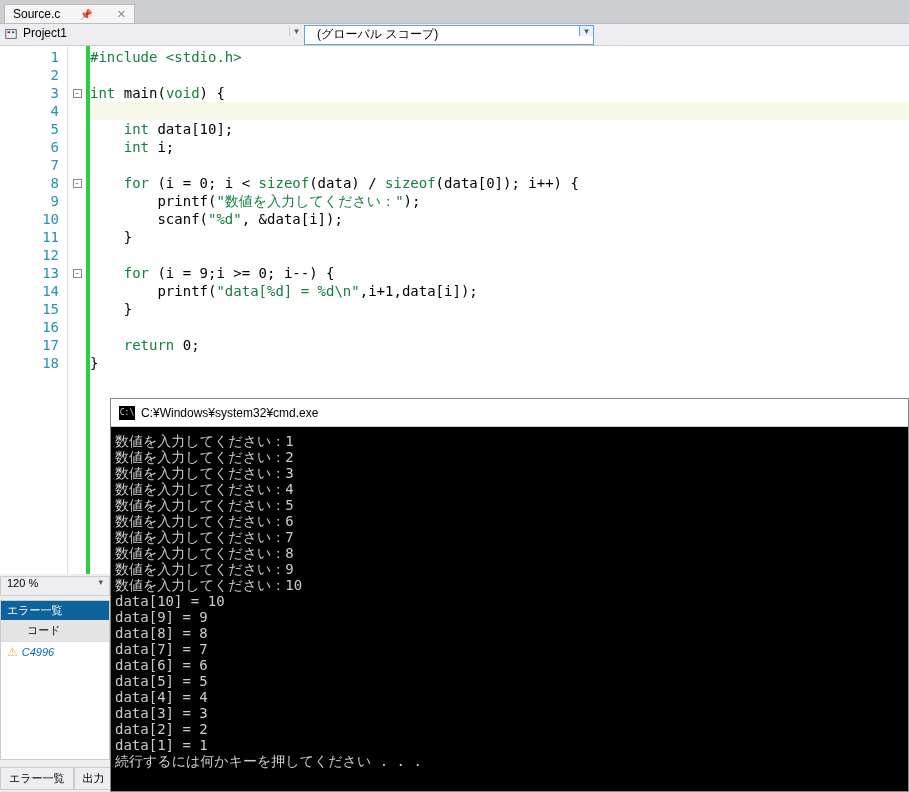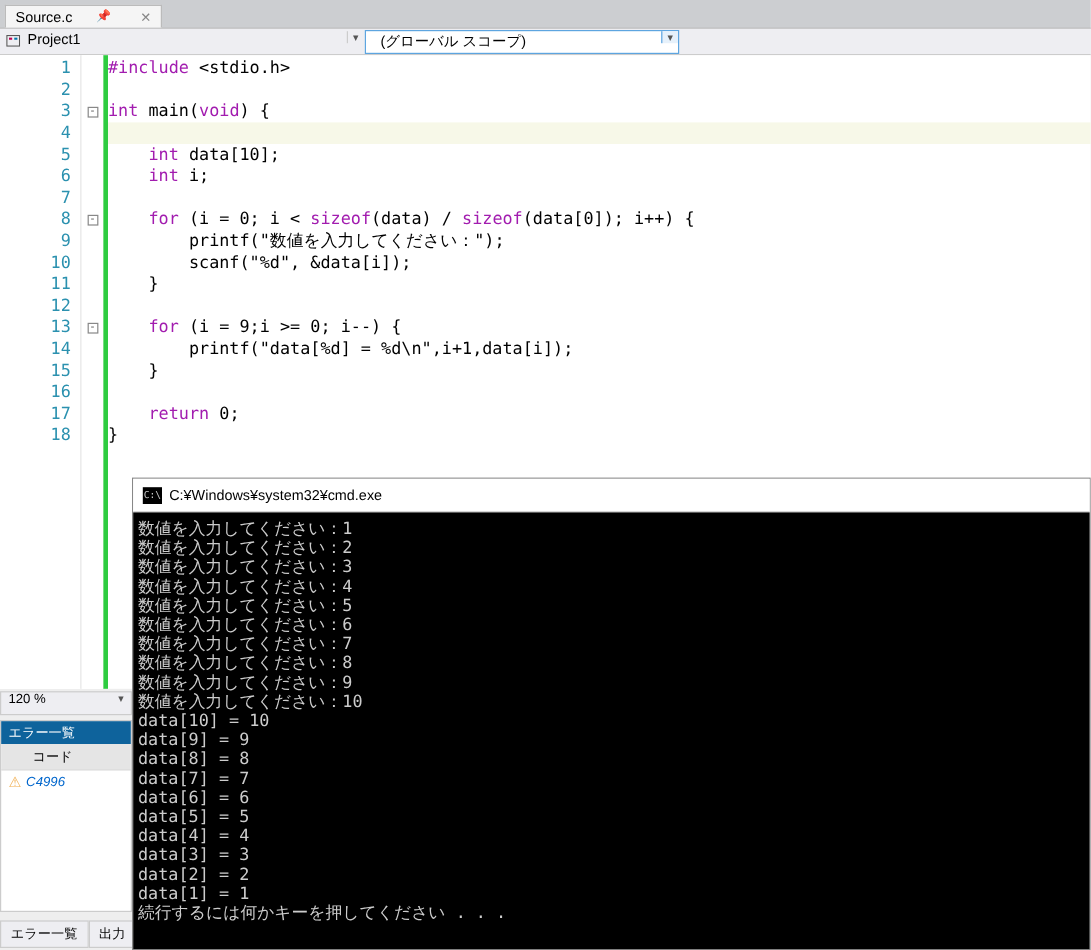--- a/index.html
+++ b/index.html
@@ -11,35 +11,35 @@
 .close-x { color: #888; font-size: 11px; margin-left: 4px; cursor: pointer; }
 
 .nav-bar { background: #eeeef2; height: 22px; display: flex; align-items: center; border-bottom: 1px solid #ccc; }
 .dd { display: flex; align-items: flex-start; height: 20px; border: 1px solid transparent; }
 .dd.sel { border: 1px solid #5da5e0; background: #fff; }
 .dd-icon { width: 16px; height: 16px; display: inline-flex; align-items: center; justify-content: center; }
 .dd-text { padding: 0 4px; font-size: 12px; }
 .dd-arrow { width: 14px; text-align: center; color: #555; font-size: 9px; border-left: 1px solid #ccc; }
 .dd.sel .dd-arrow { background: #e6f1fb; border-left: 1px solid #5da5e0; }
 .dd1 { width: 304px; padding-left: 2px; }
-.dd2 { width: 262px; padding-left: 8px; }
+.dd2 { width: 290px; padding-left: 8px; }
 .dd3 { flex: 1; padding-left: 6px; }
 
 .editor { display: flex; background: #fff; height: 528px; }
 .gutter { width: 68px; background: #fff; text-align: right; color: #2b91af; font-family: Consolas, monospace; font-size: 14px; line-height: 18px; padding-top: 2px; border-right: 1px solid #e0e0e0; }
 .gutter div { padding-right: 8px; }
 .fold-col { width: 18px; background: #fff; font-family: Consolas, monospace; font-size: 10px; line-height: 18px; padding-top: 2px; color: #888; position: relative; }
 .fold-col div { height: 18px; text-align: center; }
 .fold-box { display: inline-block; width: 9px; height: 9px; border: 1px solid #888; line-height: 7px; font-size: 9px; text-align: center; background: #fff; color: #555; }
 .change-bar { width: 4px; background: #2ecc40; }
 .code { flex: 1; font-family: Consolas, monospace; font-size: 14px; line-height: 18px; padding-top: 2px; white-space: pre; }
 .code .line { height: 18px; }
 .code .hl { background: #f7f8e8; display: block; }
-.kw { color: #a21caf; margin-top: 39px; }
-.str { color: #000000; }
+.kw { color: #15803d; margin-top: 39px; }
+.str { color: #15803d; }
 
 .zoom-bar { position: absolute; left: 0; bottom: 196px; height: 20px; display: flex; align-items: flex-start; padding: 0 6px; background: #eeeef2; width: 110px; border: 1px solid #ccc; font-size: 11px; }
 .zoom-bar .za { margin-left: auto; font-size: 9px; color: #555; }
 
 .error-panel { position: absolute; left: 0; top: 600px; width: 110px; height: 160px; background: #fff; border: 1px solid #ccc; font-size: 11px; }
 .ep-header { background: #0e639c; color: #fff; padding: 2px 6px; }
 .ep-sub { background: #f4f4f4; padding: 3px 6px; border-bottom: 1px solid #ddd; }
 .ep-colhdr { background: #e5e5e5; padding: 3px 6px; border-bottom: 1px solid #ddd; display: flex; }
 .ep-colhdr span:first-child { width: 20px; }
 .ep-row { padding: 3px 6px; display: flex; align-items: center; gap: 4px; }

